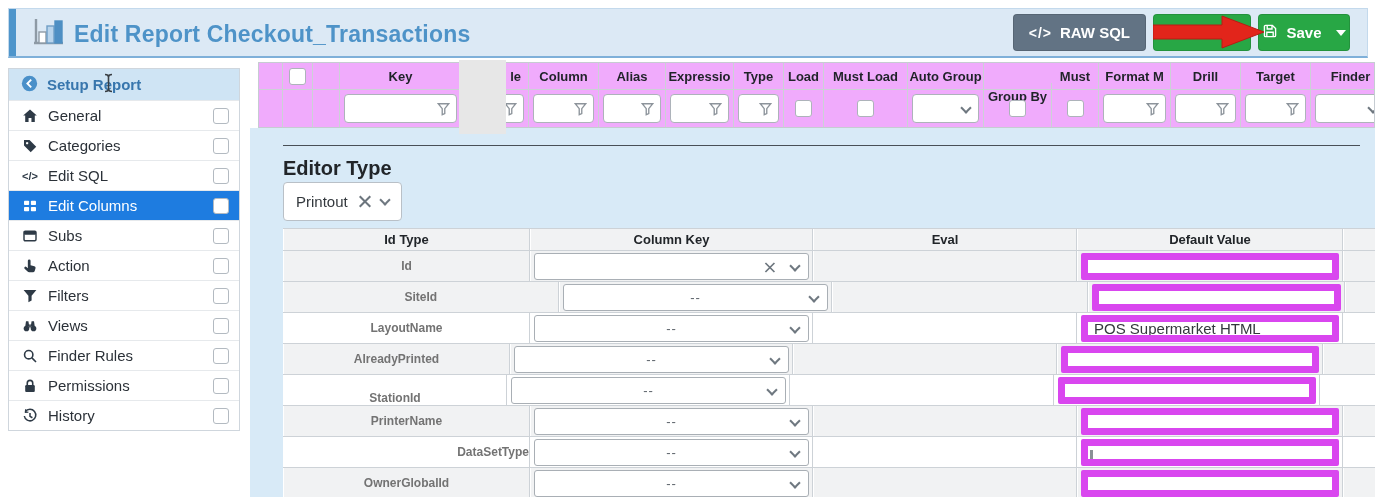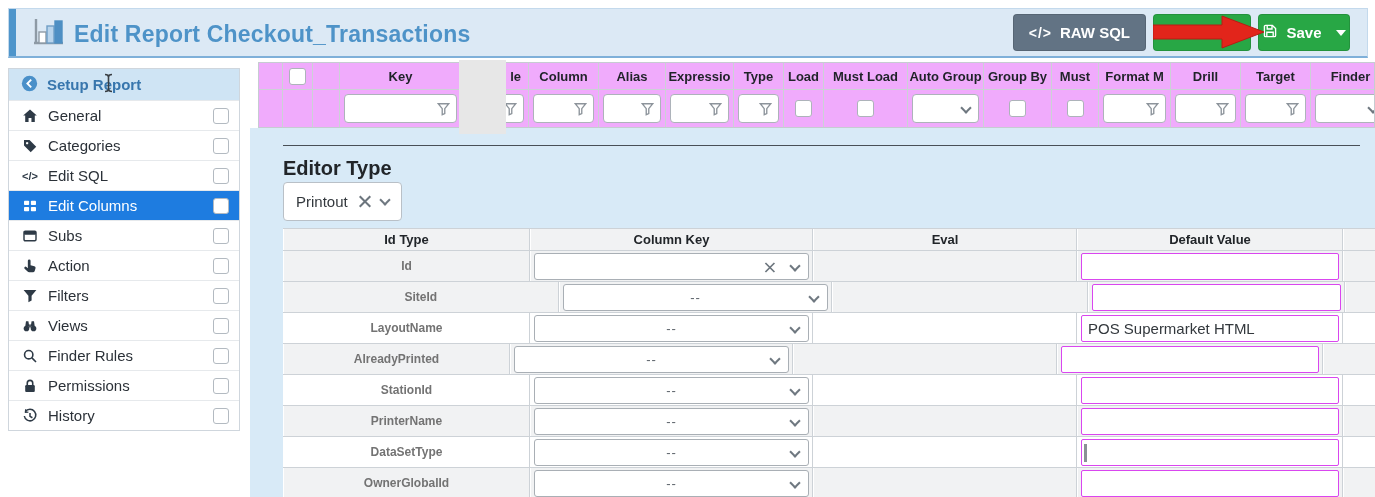--- a/index.html
+++ b/index.html
@@ -85,21 +85,21 @@
   .tcell { border-right:1px solid #cdd2d7; border-left:1px solid #fff; height:100%;
            display:flex; align-items:center; justify-content:center; overflow:hidden; }
   .tcell.hcell { font-size:13px; font-weight:700; color:#212529; }
   .idtype { font-size:12px; font-weight:700; color:#737373; }
   .ck-select { position:relative; width:calc(100% - 6px); height:27px; background:#fff;
                border:1px solid #a9afb5; border-radius:3px; display:flex; align-items:center; justify-content:center; }
   .ck-select .dash { font-size:13px; color:#5c636a; letter-spacing:1px; }
   .ck-select .chev { position:absolute; right:9px; top:8px; }
   .ck-select .xmark { position:absolute; right:32px; top:7px; transform:scale(.85); }
   .dv-input { position:relative; width:calc(100% - 6px); height:27px; background:#fff;
-              border:1px solid #d946ef; border-radius:2px; display:flex; align-items:center;
+              border:7px solid #d946ef; border-radius:2px; display:flex; align-items:center;
               padding-left:6px; font-size:15px; color:#33383d; white-space:nowrap; overflow:hidden; }
   .dv-caret { position:absolute; left:2px; top:4px; width:3px; height:18px; background:#8a9096; }
 </style>
 </head>
 <body>
 
 <div class="banner">
   <div class="banner-accent"></div>
   <div class="banner-title-wrap">
     <span>
@@ -282,21 +282,21 @@
       <div class="gcell" style="width: 27px;"></div>
       <div class="gcell" style="width: 122px;">Key</div>
       <div class="gcell right" style="width: 67px;">le</div>
       <div class="gcell" style="width: 70px;">Column</div>
       <div class="gcell" style="width: 67px;">Alias</div>
       <div class="gcell" style="width: 68px;">Expressio</div>
       <div class="gcell" style="width: 50px;">Type</div>
       <div class="gcell" style="width: 40px;">Load</div>
       <div class="gcell" style="width: 84px;">Must Load</div>
       <div class="gcell" style="width: 76px;">Auto Group</div>
-      <div class="gcell" style="width: 68px;">Group By</div>
+      <div class="gcell" style="width: 68px; margin-top: 20px;">Group By</div>
       <div class="gcell" style="width: 47px;">Must</div>
       <div class="gcell" style="width: 72px;">Format M</div>
       <div class="gcell" style="width: 70px;">Drill</div>
       <div class="gcell" style="width: 70px;">Target</div>
       <div class="gcell" style="width: 80px;">Finder</div>
     </div>
   <div class="g-row g-filter" id="grid-filter">
       <div class="gcell" style="width: 24px;"></div>
       <div class="gcell" style="width: 30px;"></div>
       <div class="gcell" style="width: 27px;"></div>
@@ -465,21 +465,21 @@
             <span class="chev"></span>
           </div>
         </div>
         <div class="tcell" style="width: 264px;"></div>
         <div class="tcell" style="width: 266px;">
           <div class="dv-input"></div>
         </div>
         <div class="tcell" style="width: 62px;"></div>
       </div>
       <div class="t-row t-body-row">
-        <div class="tcell" style="width: 247px;">
+        <div class="tcell" style="width: 224px; align-items: flex-end;">
           <span class="idtype">StationId</span>
         </div>
         <div class="tcell" style="width: 283px;">
           <div class="ck-select">
             <span class="dash">--</span>
             <span class="chev"></span>
           </div>
         </div>
         <div class="tcell" style="width: 264px;"></div>
         <div class="tcell" style="width: 266px;">
@@ -497,21 +497,21 @@
             <span class="chev"></span>
           </div>
         </div>
         <div class="tcell" style="width: 264px;"></div>
         <div class="tcell" style="width: 266px;">
           <div class="dv-input"></div>
         </div>
         <div class="tcell" style="width: 62px;"></div>
       </div>
       <div class="t-row t-body-row">
-        <div class="tcell" style="width: 247px;">
+        <div class="tcell" style="width: 247px; justify-content: flex-end;">
           <span class="idtype">DataSetType</span>
         </div>
         <div class="tcell" style="width: 283px;">
           <div class="ck-select">
             <span class="dash">--</span>
             <span class="chev"></span>
           </div>
         </div>
         <div class="tcell" style="width: 264px;"></div>
         <div class="tcell" style="width: 266px;">

